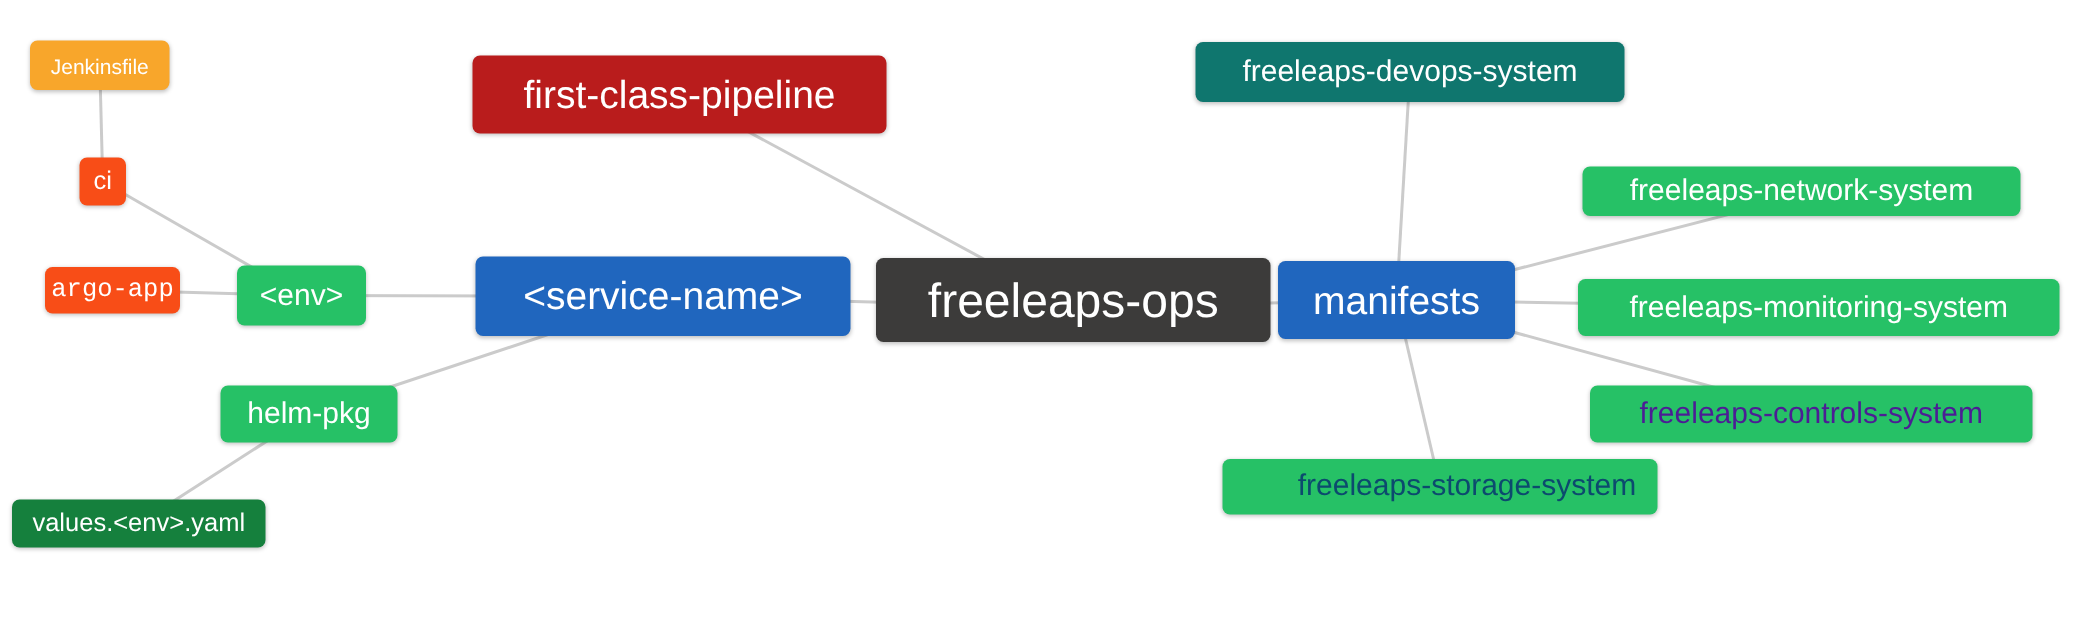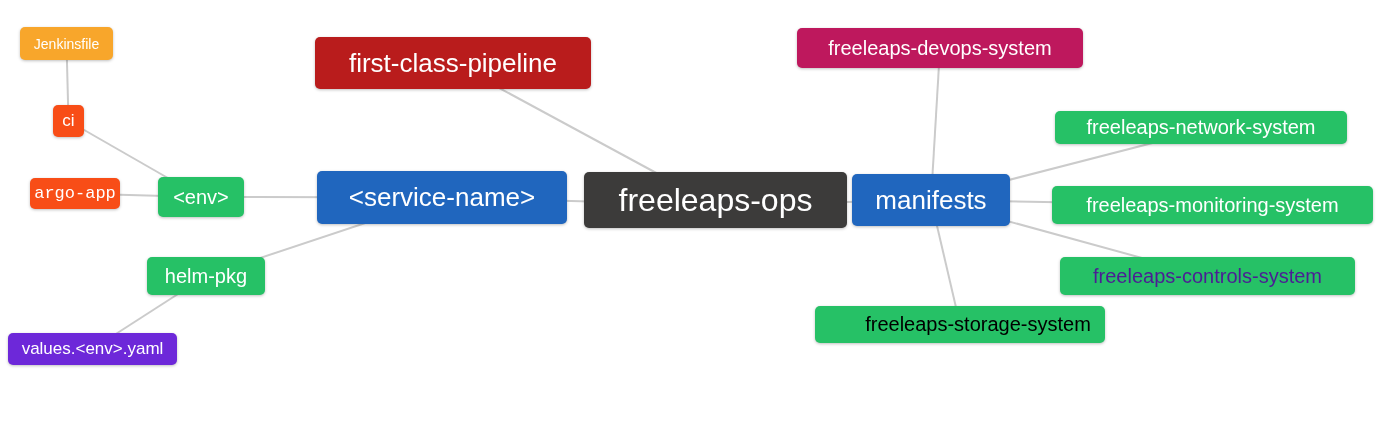--- a/index.html
+++ b/index.html
@@ -63,24 +63,24 @@
       <line x1="931" y1="200" x2="1212.5" y2="205" stroke="#CBCBCB" stroke-width="2"></line>
       <line x1="931" y1="200" x2="1207.5" y2="276" stroke="#CBCBCB" stroke-width="2"></line>
       <line x1="931" y1="200" x2="960" y2="324.5" stroke="#CBCBCB" stroke-width="2"></line>
     </svg>
   <div id="node-layer">
       <div class="node" style="left: 20px; top: 27px; width: 93px; height: 33px; font-size: 14px; background: rgb(248, 166, 43); color: rgb(255, 255, 255);">Jenkinsfile</div>
       <div class="node" style="left: 53px; top: 105px; width: 31px; height: 32px; font-size: 17px; background: rgb(248, 77, 23); color: rgb(255, 255, 255);">ci</div>
       <div class="node" style="left: 30px; top: 178px; width: 90px; height: 31px; font-size: 17px; background: rgb(248, 77, 23); color: rgb(255, 255, 255); font-family: Liberation Mono, monospace;">argo-app</div>
       <div class="node" style="left: 147px; top: 257px; width: 118px; height: 38px; font-size: 20px; background: rgb(38, 193, 102); color: rgb(255, 255, 255);">helm-pkg</div>
       <div class="node" style="left: 158px; top: 177px; width: 86px; height: 40px; font-size: 20px; background: rgb(38, 193, 102); color: rgb(255, 255, 255);">&lt;env&gt;</div>
-      <div class="node" style="left: 8px; top: 333px; width: 169px; height: 32px; font-size: 17px; background: #6d28d9; color: rgb(255, 255, 255);">values.&lt;env&gt;.yaml</div>
+      <div class="node" style="left: 8px; top: 333px; width: 169px; height: 32px; font-size: 17px; background: #15803d; color: rgb(255, 255, 255);">values.&lt;env&gt;.yaml</div>
       <div class="node" style="left: 315px; top: 37px; width: 276px; height: 52px; font-size: 26px; background: #b91c1c; color: rgb(255, 255, 255);">first-class-pipeline</div>
       <div class="node" style="left: 317px; top: 171px; width: 250px; height: 53px; font-size: 26px; background: rgb(32, 102, 190); color: rgb(255, 255, 255);">&lt;service-name&gt;</div>
       <div class="node" style="left: 584px; top: 172px; width: 263px; height: 56px; font-size: 32px; background: rgb(60, 59, 58); color: rgb(255, 255, 255);">freeleaps-ops</div>
       <div class="node" style="left: 852px; top: 174px; width: 158px; height: 52px; font-size: 26px; background: rgb(32, 102, 190); color: rgb(255, 255, 255);">manifests</div>
-      <div class="node" style="left: 797px; top: 28px; width: 286px; height: 40px; font-size: 20px; background: #be185d; color: rgb(255, 255, 255);">freeleaps-devops-system</div>
+      <div class="node" style="left: 797px; top: 28px; width: 286px; height: 40px; font-size: 20px; background: #0f766e; color: rgb(255, 255, 255);">freeleaps-devops-system</div>
       <div class="node" style="left: 1055px; top: 111px; width: 292px; height: 33px; font-size: 20px; background: rgb(38, 193, 102); color: rgb(255, 255, 255);">freeleaps-network-system</div>
       <div class="node" style="left: 1052px; top: 186px; width: 321px; height: 38px; font-size: 20px; background: rgb(38, 193, 102); color: rgb(255, 255, 255);">freeleaps-monitoring-system</div>
       <div class="node" style="left: 1060px; top: 257px; width: 295px; height: 38px; font-size: 20px; background: rgb(38, 193, 102); color: #4c1d95;">freeleaps-controls-system</div>
-      <div class="node" style="left: 815px; top: 306px; width: 290px; height: 37px; font-size: 20px; background: rgb(38, 193, 102); color: #000000; padding-left: 36px;">freeleaps-storage-system</div>
+      <div class="node" style="left: 815px; top: 306px; width: 290px; height: 37px; font-size: 20px; background: rgb(38, 193, 102); color: #0c4a6e; padding-left: 36px;">freeleaps-storage-system</div>
     </div>
 </div>
 
 </body></html>

